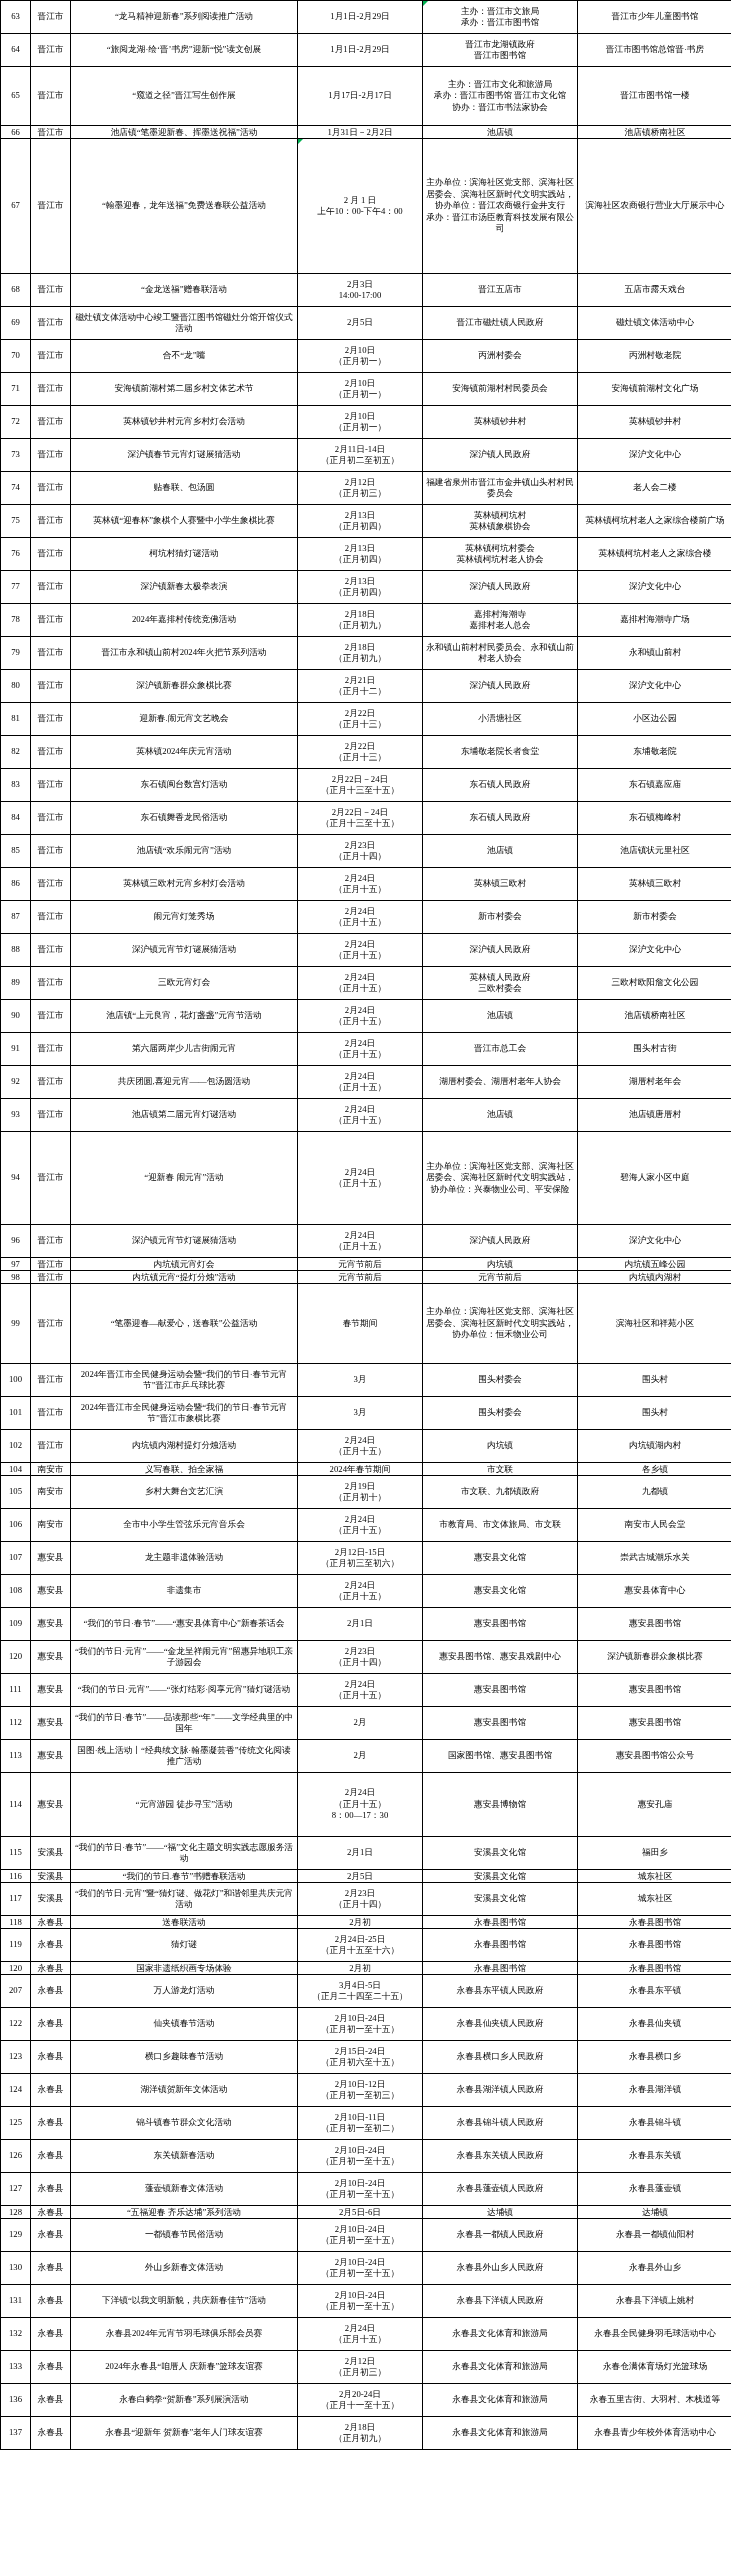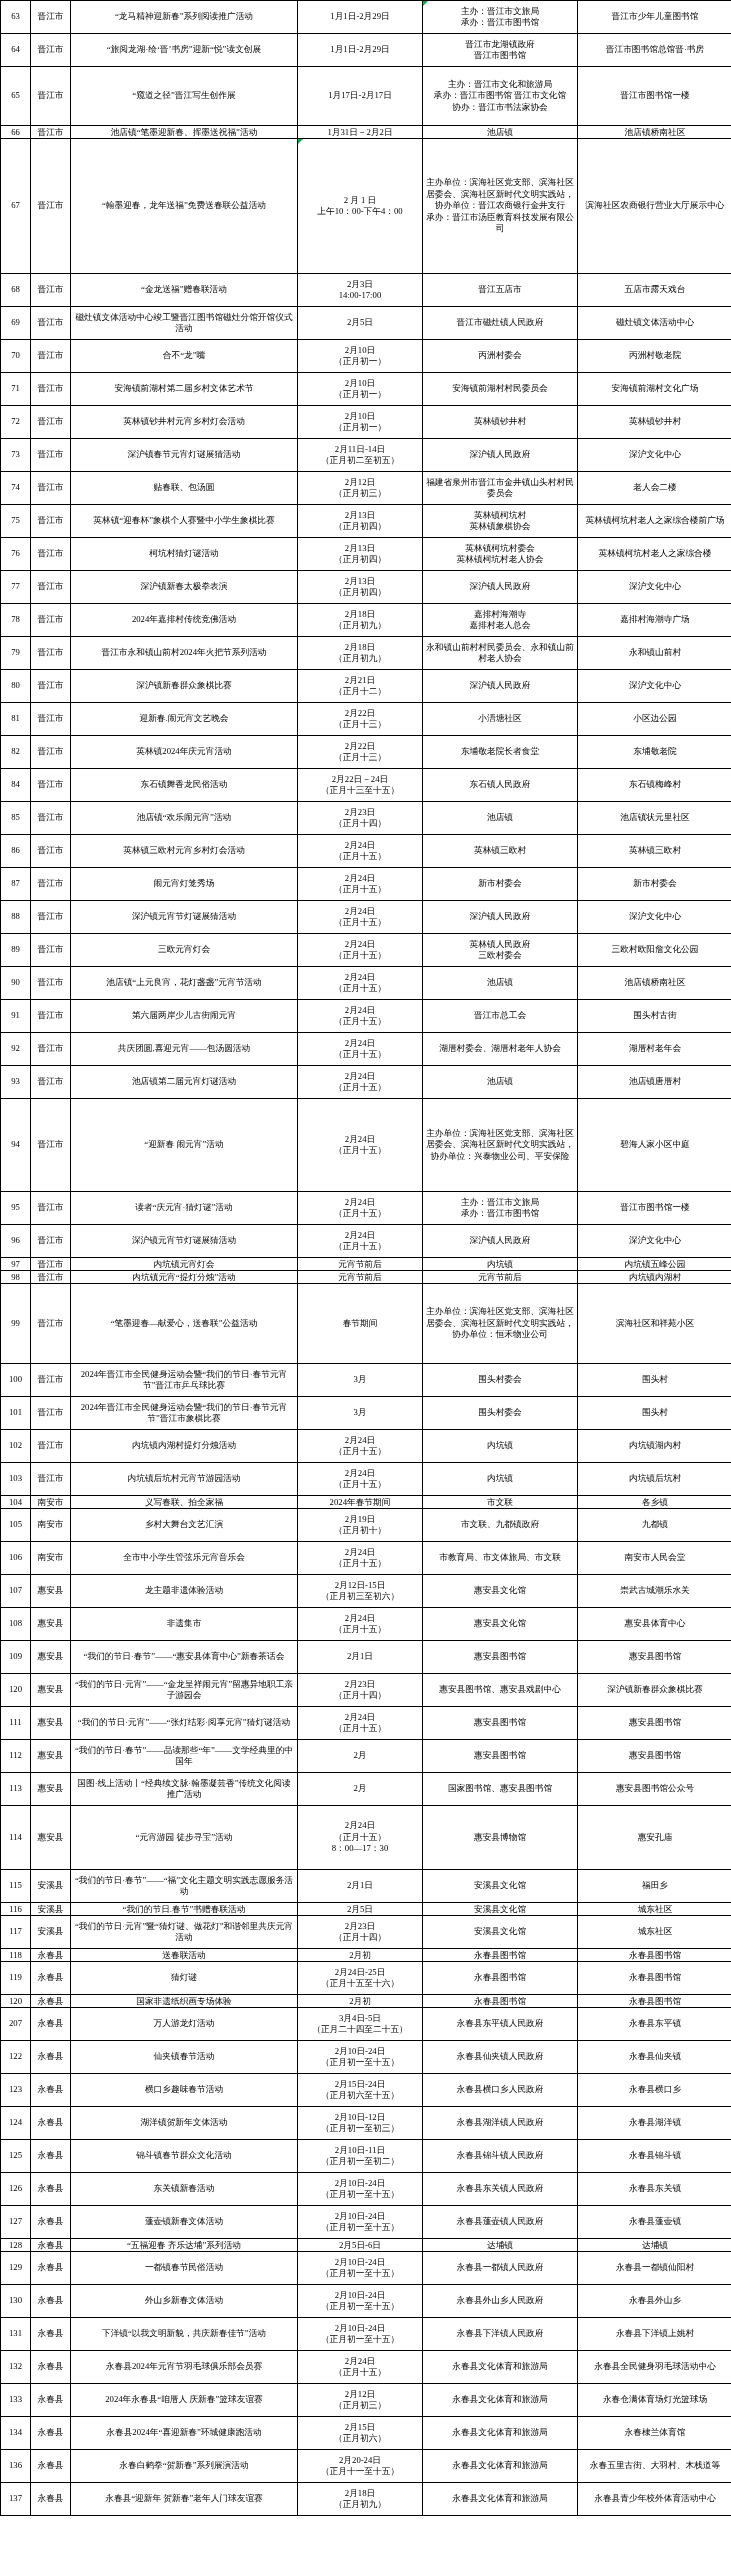--- a/index.html
+++ b/index.html
@@ -208,20 +208,29 @@
         <tr>
           <td>82</td>
           <td>晋江市</td>
           <td>英林镇2024年庆元宵活动</td>
           <td>2月22日
 （正月十三）</td>
           <td>东埔敬老院长者食堂</td>
           <td>东埔敬老院</td>
         </tr>
         <tr>
+          <td>83</td>
+          <td>晋江市</td>
+          <td>东石镇闽台数宫灯活动</td>
+          <td>2月22日－24日
+（正月十三至十五）</td>
+          <td>东石镇人民政府</td>
+          <td>东石镇嘉应庙</td>
+        </tr>
+        <tr>
           <td>84</td>
           <td>晋江市</td>
           <td>东石镇舞香龙民俗活动</td>
           <td>2月22日－24日
 （正月十三至十五）</td>
           <td>东石镇人民政府</td>
           <td>东石镇梅峰村</td>
         </tr>
         <tr>
           <td>85</td>
@@ -308,30 +317,20 @@
         <tr style="height: 93px;">
           <td>94</td>
           <td>晋江市</td>
           <td>“迎新春 闹元宵”活动</td>
           <td>2月24日
 （正月十五）</td>
           <td>主办单位：滨海社区党支部、滨海社区居委会、滨海社区新时代文明实践站，协办单位：兴泰物业公司、平安保险</td>
           <td>碧海人家小区中庭</td>
         </tr>
         <tr>
-          <td>95</td>
-          <td>晋江市</td>
-          <td>读者“庆元宵·猜灯谜”活动</td>
-          <td>2月24日
-（正月十五）</td>
-          <td>主办：晋江市文旅局
-承办：晋江市图书馆</td>
-          <td>晋江市图书馆一楼</td>
-        </tr>
-        <tr>
           <td>96</td>
           <td>晋江市</td>
           <td>深沪镇元宵节灯谜展猜活动</td>
           <td>2月24日
 （正月十五）</td>
           <td>深沪镇人民政府</td>
           <td>深沪文化中心</td>
         </tr>
         <tr class="thin">
           <td>97</td>
@@ -374,29 +373,20 @@
           <td>围头村</td>
         </tr>
         <tr>
           <td>102</td>
           <td>晋江市</td>
           <td>内坑镇内湖村提灯分烛活动</td>
           <td>2月24日
 （正月十五）</td>
           <td>内坑镇</td>
           <td>内坑镇湖内村</td>
-        </tr>
-        <tr>
-          <td>103</td>
-          <td>晋江市</td>
-          <td>内坑镇后坑村元宵节游园活动</td>
-          <td>2月24日
-（正月十五）</td>
-          <td>内坑镇</td>
-          <td>内坑镇后坑村</td>
         </tr>
         <tr class="thin">
           <td>104</td>
           <td>南安市</td>
           <td>义写春联、拍全家福</td>
           <td>2024年春节期间</td>
           <td>市文联</td>
           <td>各乡镇</td>
         </tr>
         <tr>
@@ -647,29 +637,20 @@
         <tr>
           <td>133</td>
           <td>永春县</td>
           <td>2024年永春县“咱厝人 庆新春”篮球友谊赛</td>
           <td>2月12日
 （正月初三）</td>
           <td>永春县文化体育和旅游局</td>
           <td>永春仓满体育场灯光篮球场</td>
         </tr>
         <tr>
-          <td>134</td>
-          <td>永春县</td>
-          <td>永春县2024年“喜迎新春”环城健康跑活动</td>
-          <td>2月15日
-（正月初六）</td>
-          <td>永春县文化体育和旅游局</td>
-          <td>永春棣兰体育馆</td>
-        </tr>
-        <tr>
           <td>136</td>
           <td>永春县</td>
           <td>永春白鹤拳“贺新春”系列展演活动</td>
           <td>2月20-24日
 （正月十一至十五）</td>
           <td>永春县文化体育和旅游局</td>
           <td>永春五里古街、大羽村、木栈道等</td>
         </tr>
         <tr>
           <td>137</td>

